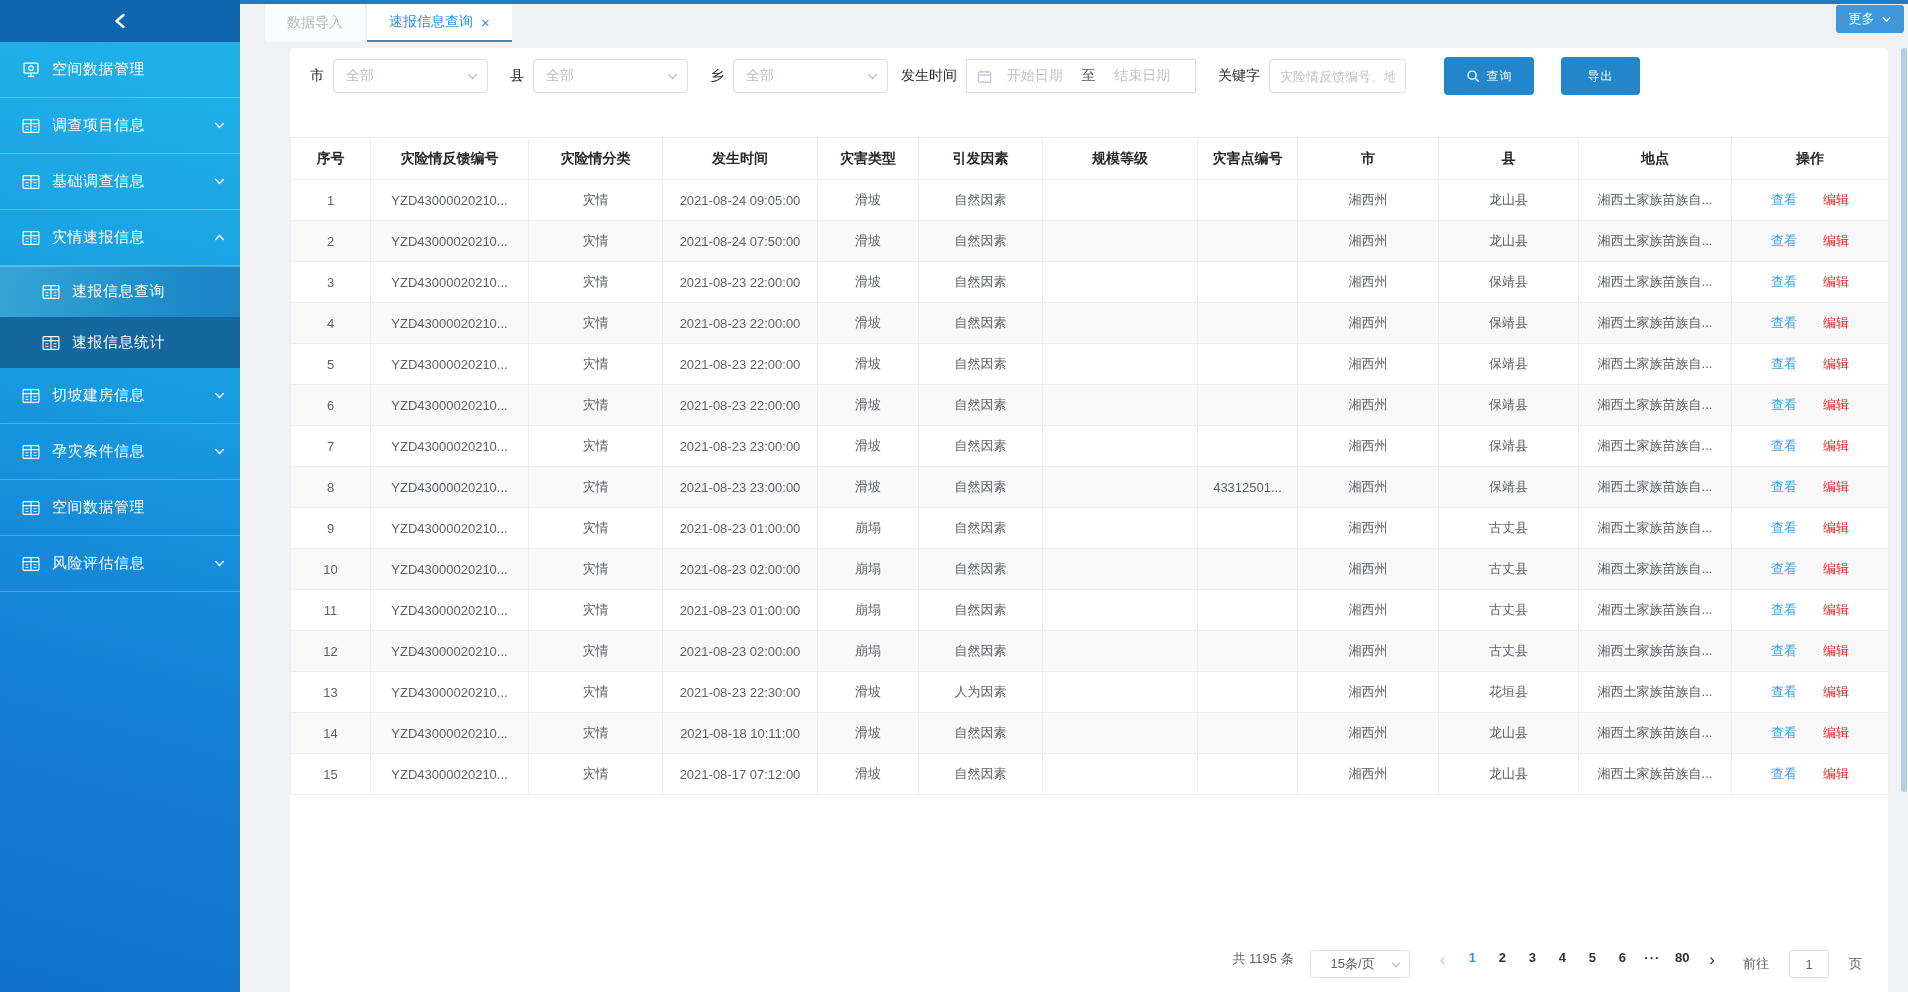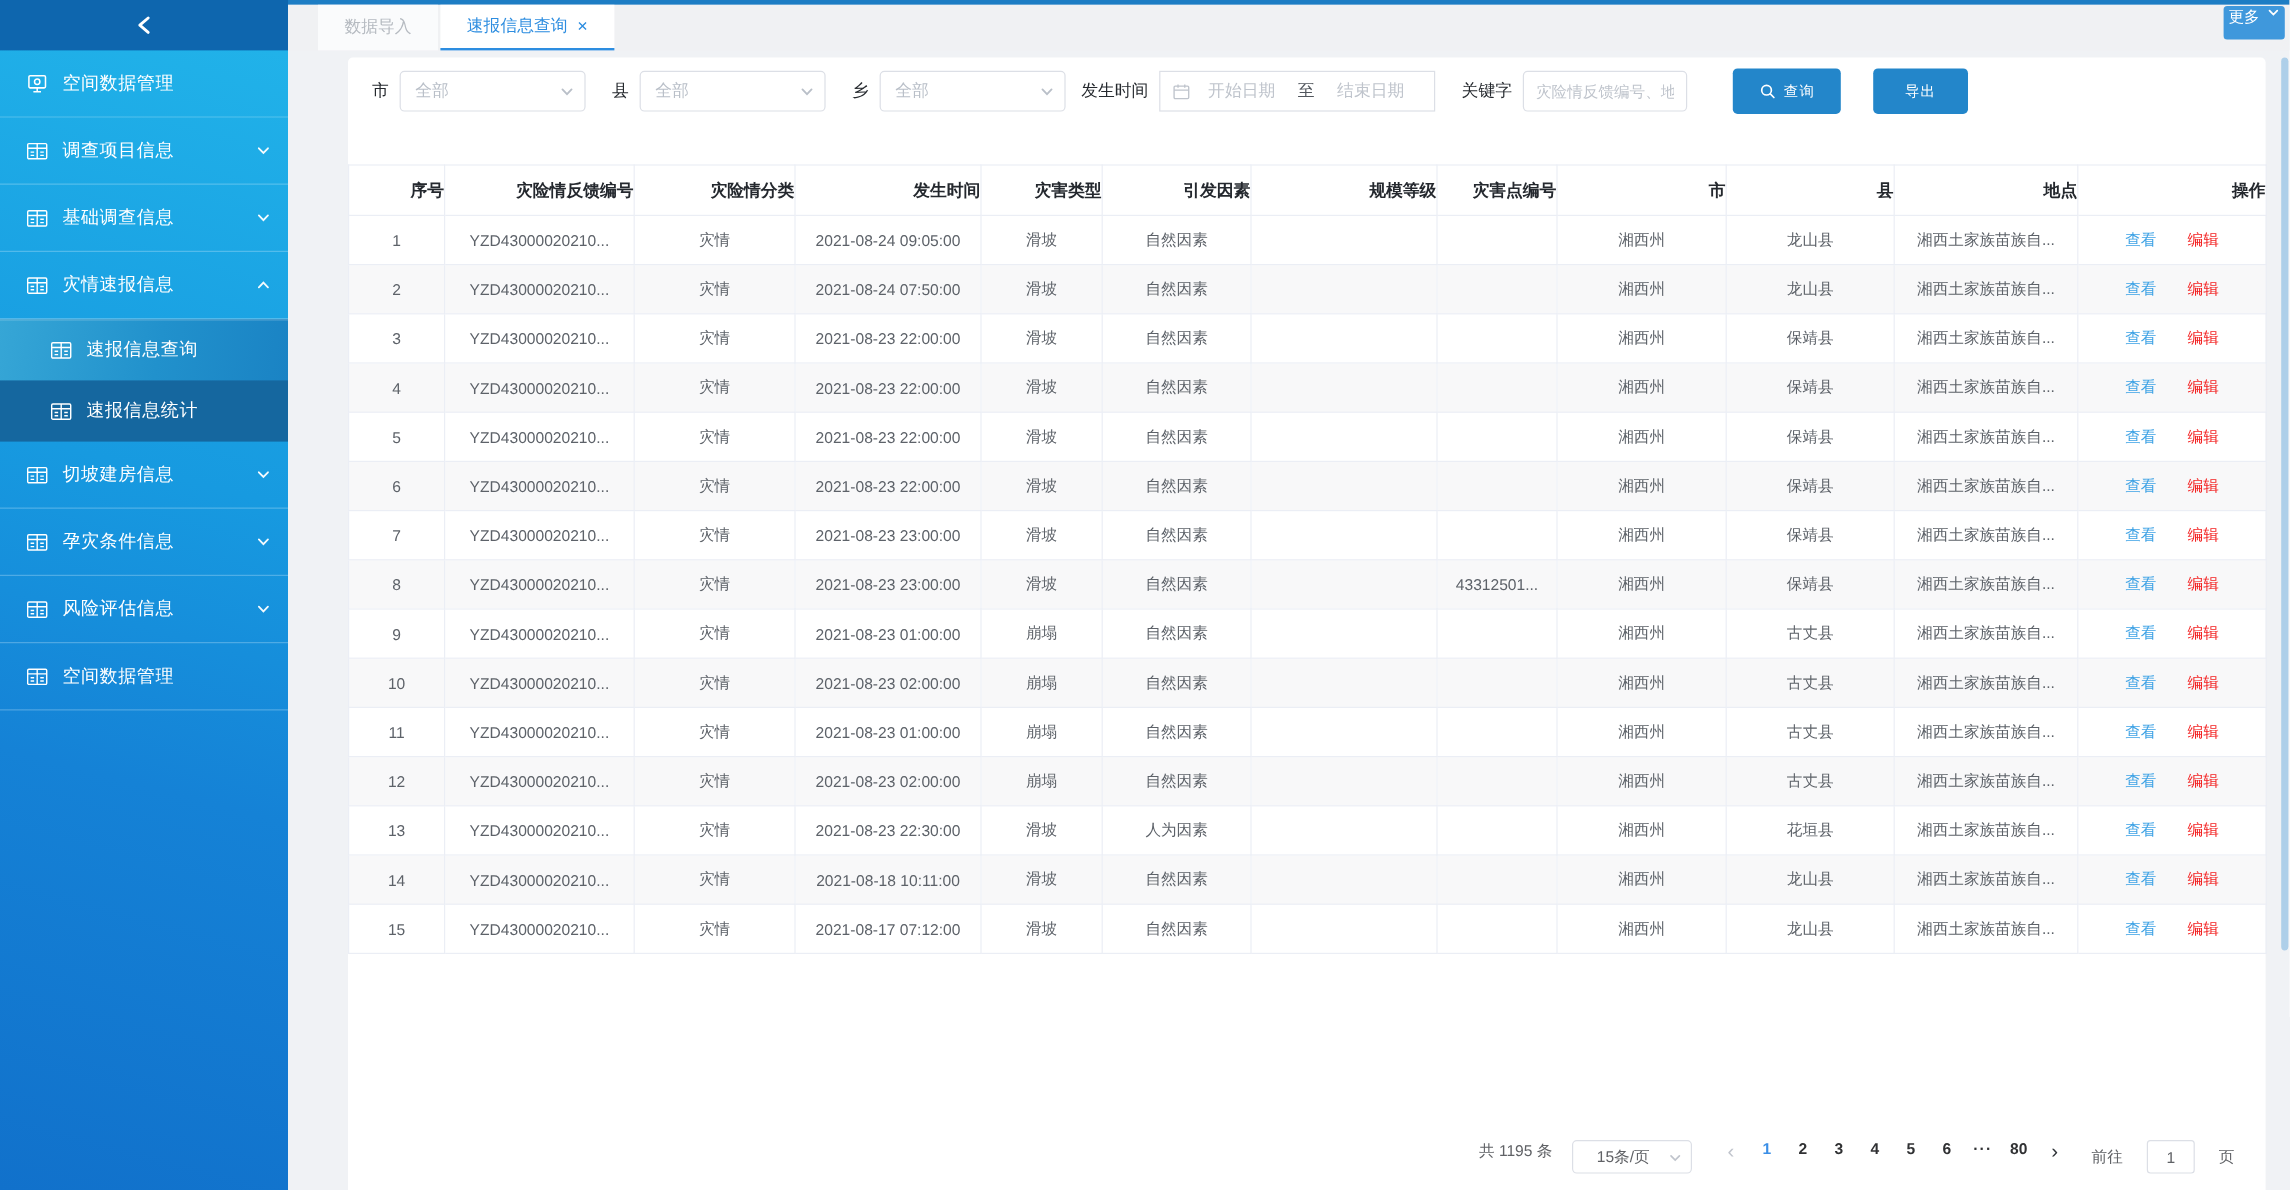--- a/index.html
+++ b/index.html
@@ -19,22 +19,22 @@
   .sub-item .side-label { margin-left:12px; letter-spacing:.5px; }
   .sub-item.active { background:linear-gradient(100deg,#36a6d6 0%,#2191cc 55%,#1a83c4 100%); box-shadow:inset 0 1px 0 rgba(255,255,255,.25); }
 
   
   .top-strip { position:absolute; left:240px; top:0; width:1668px; height:4px; background:#1d7dc4; }
   .tabbar { position:absolute; left:240px; top:4px; width:1896px; height:38px; background:#f0f1f3; display:flex; align-items:stretch; padding-left:25px; }
   .tab { display:flex; align-items:center; justify-content:center; gap:8px; padding:0 22px; font-size:14px;
     color:#b5bac0; background:#fafbfc; margin-right:2px; cursor:pointer; }
   .tab.active { background:#ffffff; color:#2d8de0; border-bottom:2px solid #2d8de0; }
   .tab-close { font-size:15px; color:#2d8de0; line-height:1; cursor:pointer; }
-  .more-btn { position:absolute; right:4px; top:5px; height:28px; width:51px; background:#3f98dc; color:#fff;
-    border:none; border-radius:3px; font-size:13px; display:flex; align-items:flex-start; justify-content:center; gap:6px; cursor:pointer; }
+  .more-btn { position:absolute; right:4px; top:5px; height:28px; width:68px; background:#3f98dc; color:#fff;
+    border:none; border-radius:3px; font-size:13px; display:flex; align-items:center; justify-content:center; gap:6px; cursor:pointer; }
 
   
   .card { position:absolute; left:290px; top:48px; width:1598px; height:944px; background:#fff; border-radius:4px 4px 0 0; }
 
   
   .filter-row { display:flex; align-items:center; height:56px; padding-left:20px; }
   .f-label { font-size:14px; color:#25292e; margin-right:9px; white-space:nowrap; }
   .f-select { position:relative; width:155px; height:34px; border:1px solid #dcdfe6; border-radius:4px; background:#fff;
     display:flex; align-items:center; padding:0 26px 0 12px; color:#b9bfc8; font-size:14px; cursor:pointer; }
   .f-select .chev { position:absolute; right:8px; top:10px; }
@@ -49,21 +49,21 @@
   .btn { height:38px; border:none; border-radius:4px; background:#2386ca; color:#fff; font-size:12px;
     display:flex; align-items:center; justify-content:center; gap:7px; cursor:pointer;
     font-family:"Liberation Sans","DejaVu Sans",sans-serif; letter-spacing:1px; }
   .btn.search { width:90px; margin-left:38px; }
   .btn.export { width:79px; margin-left:27px; }
 
   
   .table-wrap { margin-top:33px; }
   table { border-collapse:collapse; table-layout:fixed; width:1598px; }
   th,td { border:1px solid #ebeef5; text-align:center; overflow:hidden; white-space:nowrap; }
-  th { height:42px; font-size:14px; color:#24282e; font-weight:bold; background:#fff;text-align:right; }
+  th { height:42px; font-size:14px; color:#24282e; font-weight:bold; background:#fff; }
   td { height:41px; font-size:13px; color:#5d6269; }
   tbody tr:nth-child(even) td { background:#f8f8f9; }
   .op-link { text-decoration:none; font-size:13px; cursor:pointer; }
   .op-view { color:#3ea2e5; margin-right:26px; }
   .op-edit { color:#f32222; }
 
   
   .pagination { position:absolute; right:26px; bottom:14px; display:flex; align-items:flex-start; font-size:13px; color:#606266; }
   .pg-total { margin-right:16px; }
   .pg-size { position:relative; width:100px; height:28px; border:1px solid #dcdfe6; border-radius:4px;
@@ -191,35 +191,35 @@
           </svg>
         </span>
       </div>
       <div class="side-item">
         <svg width="18" height="16" viewBox="0 0 17 15">
           <g fill="none" stroke="#ffffff" stroke-width="1.1">
             <rect x="1" y="1.5" width="15" height="12" rx="1"></rect>
             <path d="M8.5 1.5v12M1 5.2h15M3.3 8.2h2.8M3.3 10.8h2.8M10.9 8.2h2.8M10.9 10.8h2.8"></path>
           </g>
         </svg>
+        <span class="side-label">空间数据管理</span>
+      </div>
+      <div class="side-item">
+        <svg width="18" height="16" viewBox="0 0 17 15">
+          <g fill="none" stroke="#ffffff" stroke-width="1.1">
+            <rect x="1" y="1.5" width="15" height="12" rx="1"></rect>
+            <path d="M8.5 1.5v12M1 5.2h15M3.3 8.2h2.8M3.3 10.8h2.8M10.9 8.2h2.8M10.9 10.8h2.8"></path>
+          </g>
+        </svg>
         <span class="side-label">风险评估信息</span>
         <span class="side-arrow">
           <svg width="13" height="13" viewBox="0 0 12 12">
             <path d="M2.5 4.2L6 7.8l3.5-3.6" fill="none" stroke="#fff" stroke-width="1.4" stroke-linecap="round"></path>
           </svg>
         </span>
-      </div>
-      <div class="side-item">
-        <svg width="18" height="16" viewBox="0 0 17 15">
-          <g fill="none" stroke="#ffffff" stroke-width="1.1">
-            <rect x="1" y="1.5" width="15" height="12" rx="1"></rect>
-            <path d="M8.5 1.5v12M1 5.2h15M3.3 8.2h2.8M3.3 10.8h2.8M10.9 8.2h2.8M10.9 10.8h2.8"></path>
-          </g>
-        </svg>
-        <span class="side-label">空间数据管理</span>
       </div>
     </div>
 </div>
 
 <div class="top-strip"></div>
 <div class="tabbar">
     <div class="tab">
       <span>数据导入</span>
     </div>
     <div class="tab active">

